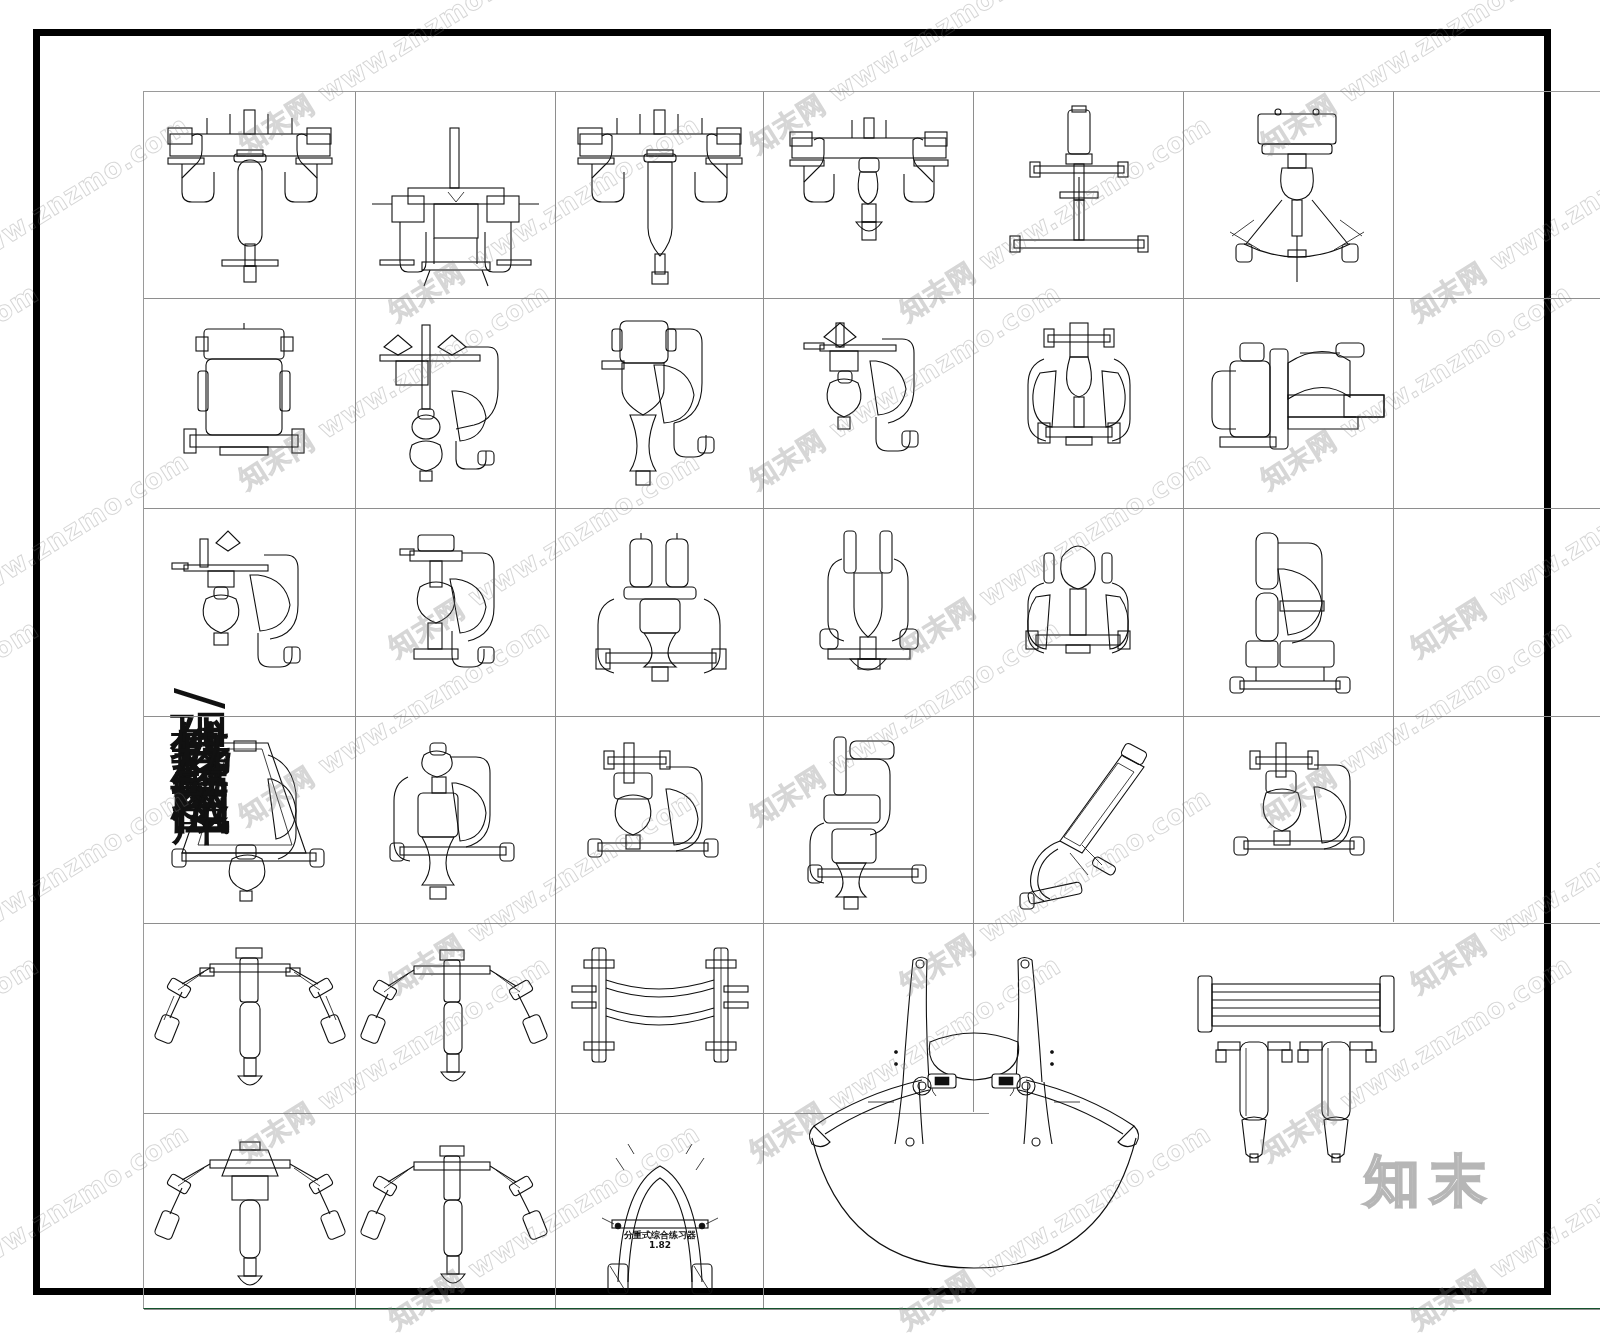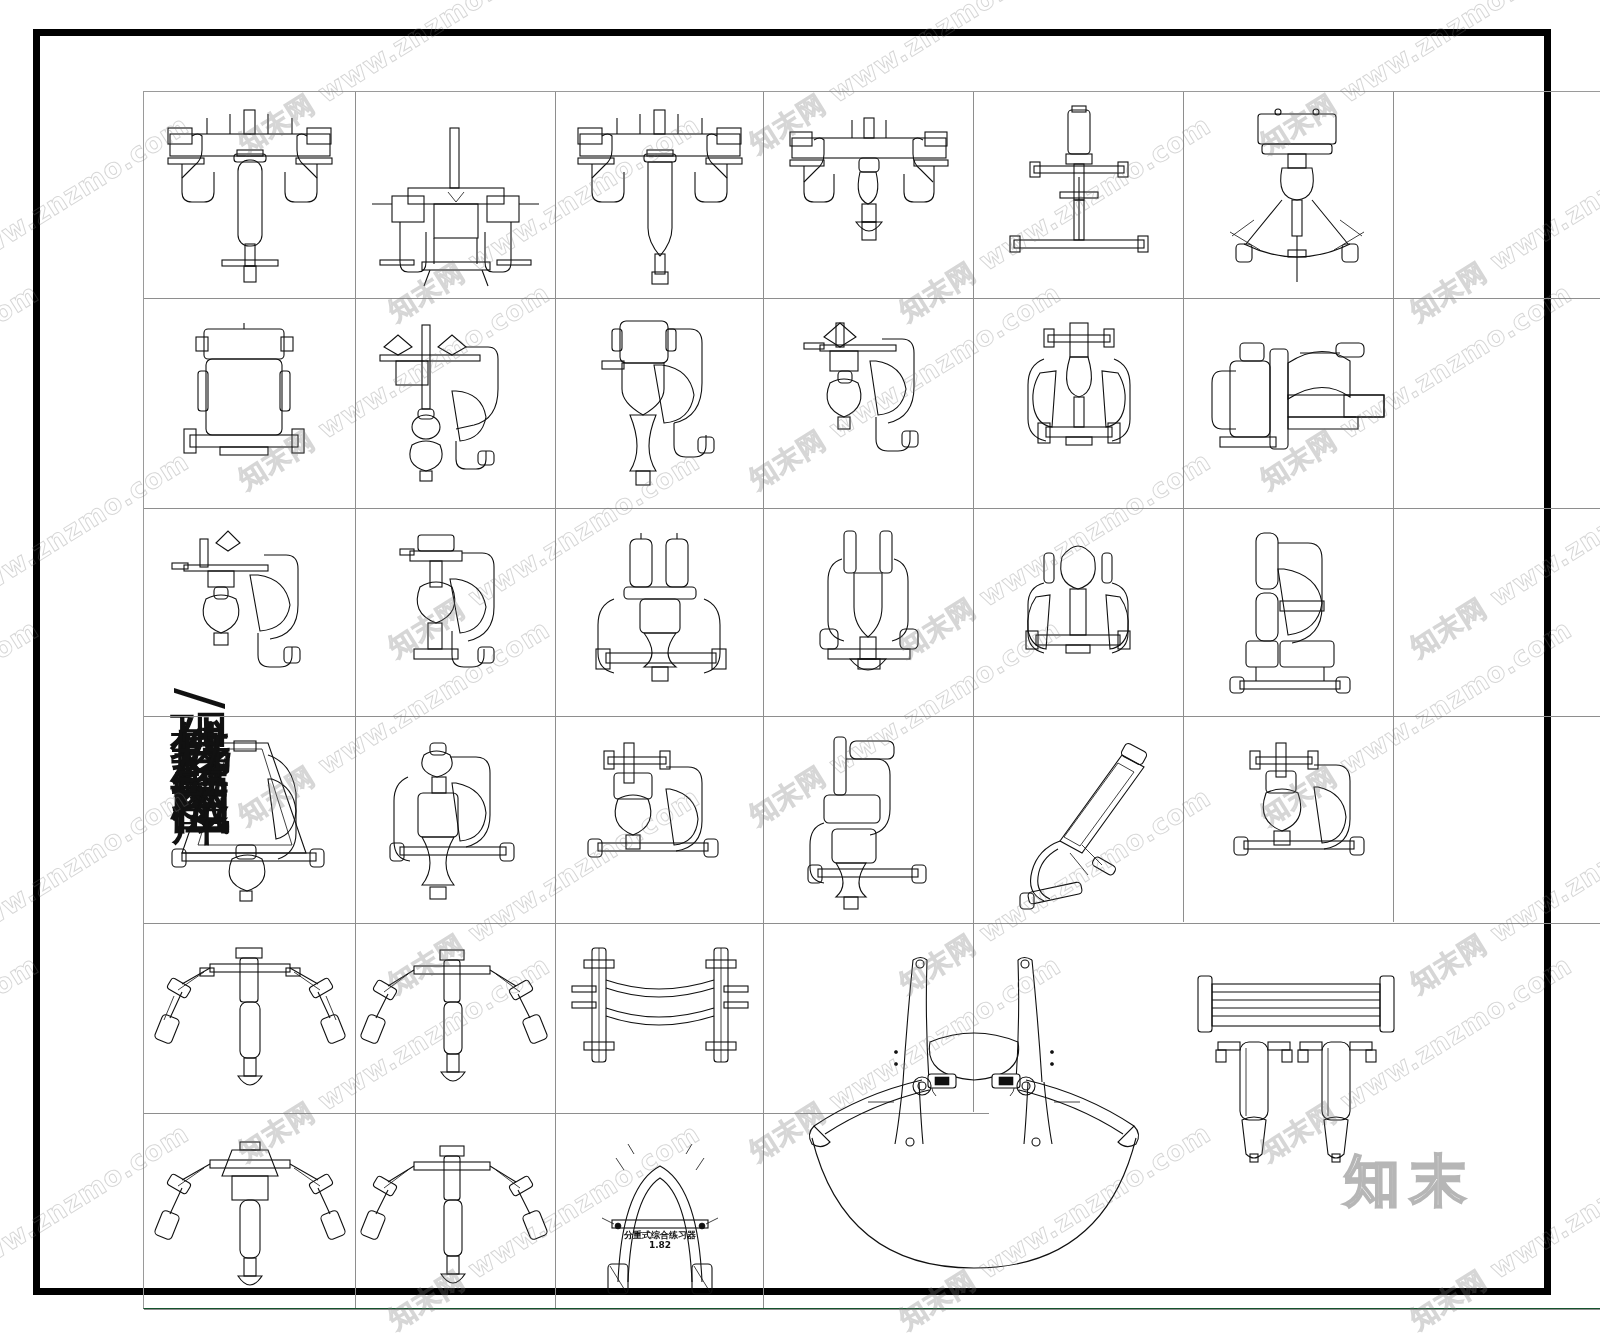--- a/index.html
+++ b/index.html
@@ -62,21 +62,21 @@
     color:transparent;
     -webkit-text-stroke:1px rgba(120,120,120,.30);
     transform:rotate(-32deg);
     transform-origin:left center;
     margin-right:150px;
     letter-spacing:1px;
   }
 
   
   #brand{
-    position:absolute;right:68px;bottom:68px;
+    position:absolute;right:48px;bottom:68px;
     font-family:"DejaVu Serif","Liberation Serif",serif;
     font-size:56px;font-weight:700;letter-spacing:10px;
     color:transparent;
     -webkit-text-stroke:2px #b6b6b6;
     z-index:50;
   }
   #idline{
     position:absolute;right:28px;bottom:-6px;
     font-family:"DejaVu Sans","Liberation Sans",sans-serif;
     font-size:34px;font-weight:700;letter-spacing:1px;

